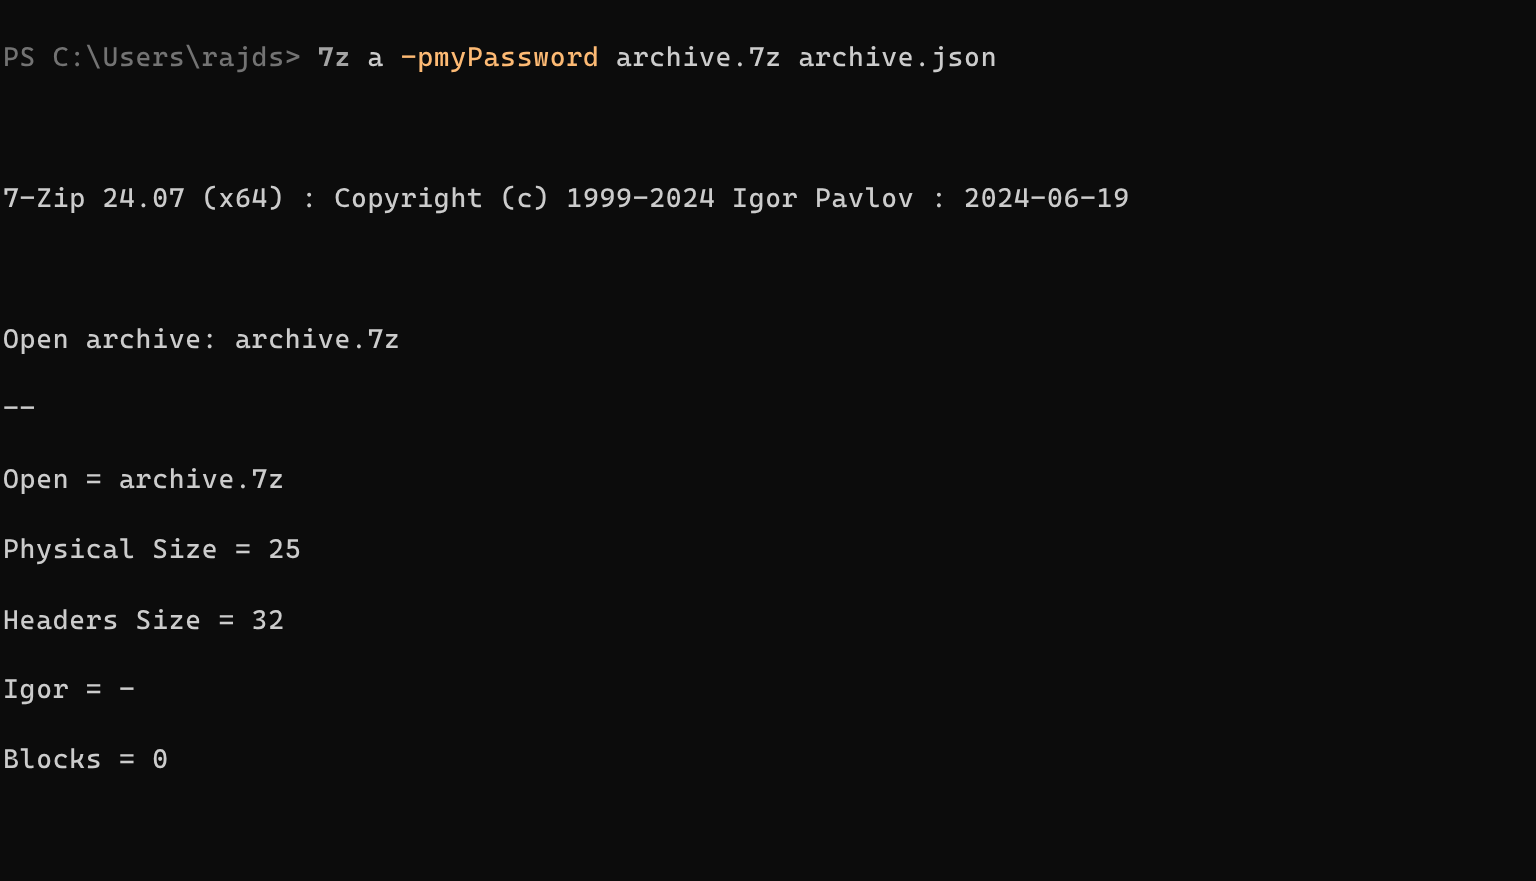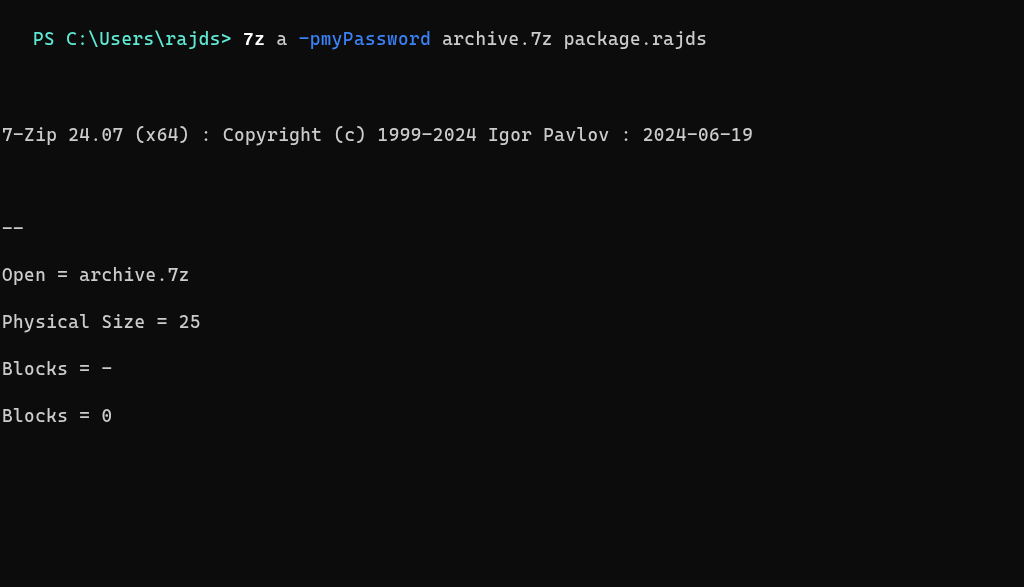--- a/index.html
+++ b/index.html
@@ -19,47 +19,47 @@
       overflow: hidden;
       letter-spacing: 0.5px;
     }
     .terminal {
       white-space: pre;
     }
     .line {
       min-height: 1.3em;
     }
     .prompt {
-      color: #5eead4;
-      margin-left: 31px;
+      color: #737373;
     }
     .cmd-white {
-      color: #ffffff;
+      color: #a3a3a3;
       font-weight: bold;
-      font-family: Liberation Mono, monospace;
     }
     .cmd-gray {
-      color: #3b82f6;
+      color: #fdba74;
     }
     .cmd-plain {
       color: #cccccc;
     }
   </style>
 </head>
 <body>
 
 <div class="terminal">
-<div class="line"><span class="prompt">PS C:\Users\rajds&gt; </span><span class="cmd-white">7z</span><span class="cmd-plain"> a </span><span class="cmd-gray">-pmyPassword</span><span class="cmd-plain"> archive.7z package.rajds</span></div>
+<div class="line"><span class="prompt">PS C:\Users\rajds&gt; </span><span class="cmd-white">7z</span><span class="cmd-plain"> a </span><span class="cmd-gray">-pmyPassword</span><span class="cmd-plain"> archive.7z archive.json</span></div>
 <div class="line"></div>
 <div class="line">7-Zip 24.07 (x64) : Copyright (c) 1999-2024 Igor Pavlov : 2024-06-19</div>
 <div class="line"></div>
+<div class="line">Open archive: archive.7z</div>
 <div class="line">--</div>
 <div class="line">Open = archive.7z</div>
 <div class="line">Physical Size = 25</div>
-<div class="line">Blocks = -</div>
+<div class="line">Headers Size = 32</div>
+<div class="line">Igor = -</div>
 <div class="line">Blocks = 0</div>
 
 
 
 
 
 
 
 
 

